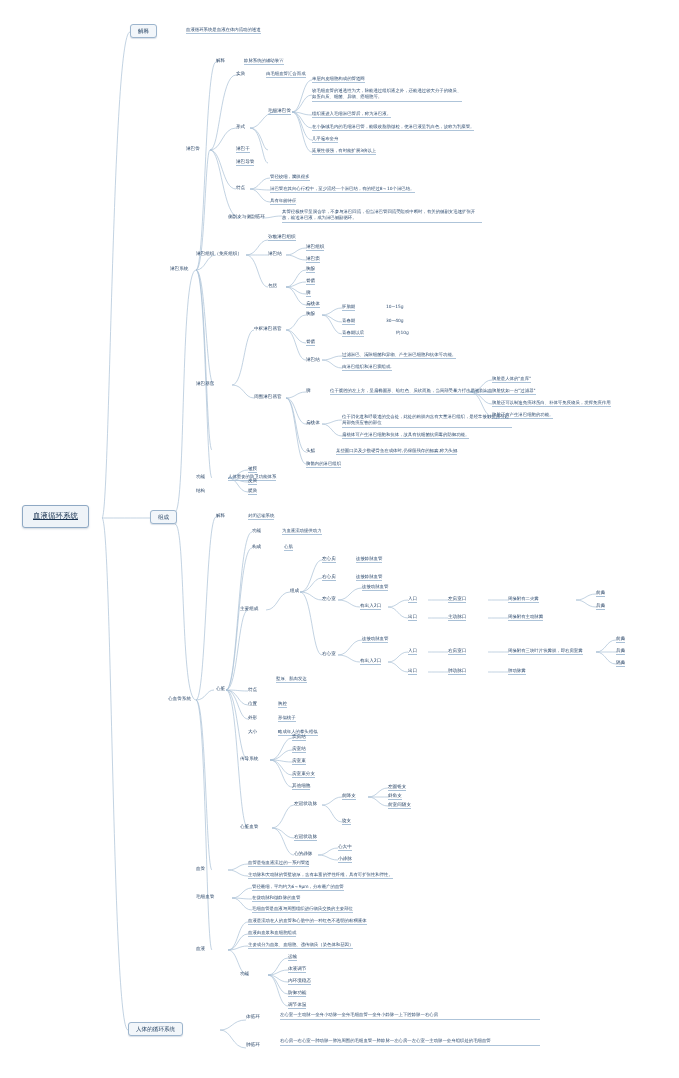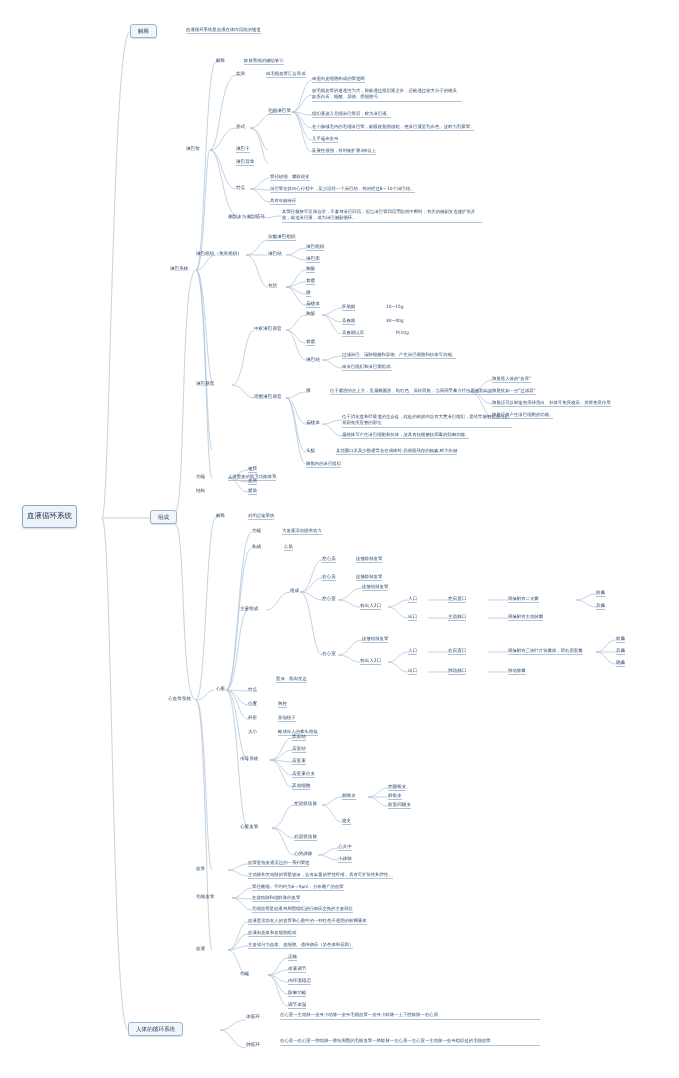--- a/index.html
+++ b/index.html
@@ -8,22 +8,23 @@
     font-family:"DejaVu Sans","Liberation Sans",sans-serif;
     color:#1f3552;
   }
   #canvas{position:absolute;left:0;top:0;width:679px;height:1078px;}
   svg#links{position:absolute;left:0;top:0;width:679px;height:1078px;pointer-events:none;}
   .node{position:absolute;white-space:nowrap;line-height:1.15;}
 
   
   .root{
     border:1px solid #8fa9c4;background:#eef3f8;border-radius:3px;
-    padding:6px 4px;font-size:7.5px;color:#16304f;
+    padding:6px 10px;font-size:7.5px;color:#16304f;
     box-shadow:0 1px 2px rgba(120,140,165,.35);
+    text-decoration:underline;
   }
   
   .box1{
     border:1px solid #9db5cd;background:#f2f6fa;border-radius:3px;
     padding:3px 7px;font-size:5.6px;color:#1b3a5c;
     box-shadow:0 1px 1px rgba(130,150,175,.3);
   }
   
   .lbl{font-size:4.6px;color:#244063;}
   .lbl.u{border-bottom:0.6px solid #a9c0d6;padding-bottom:1px;}

